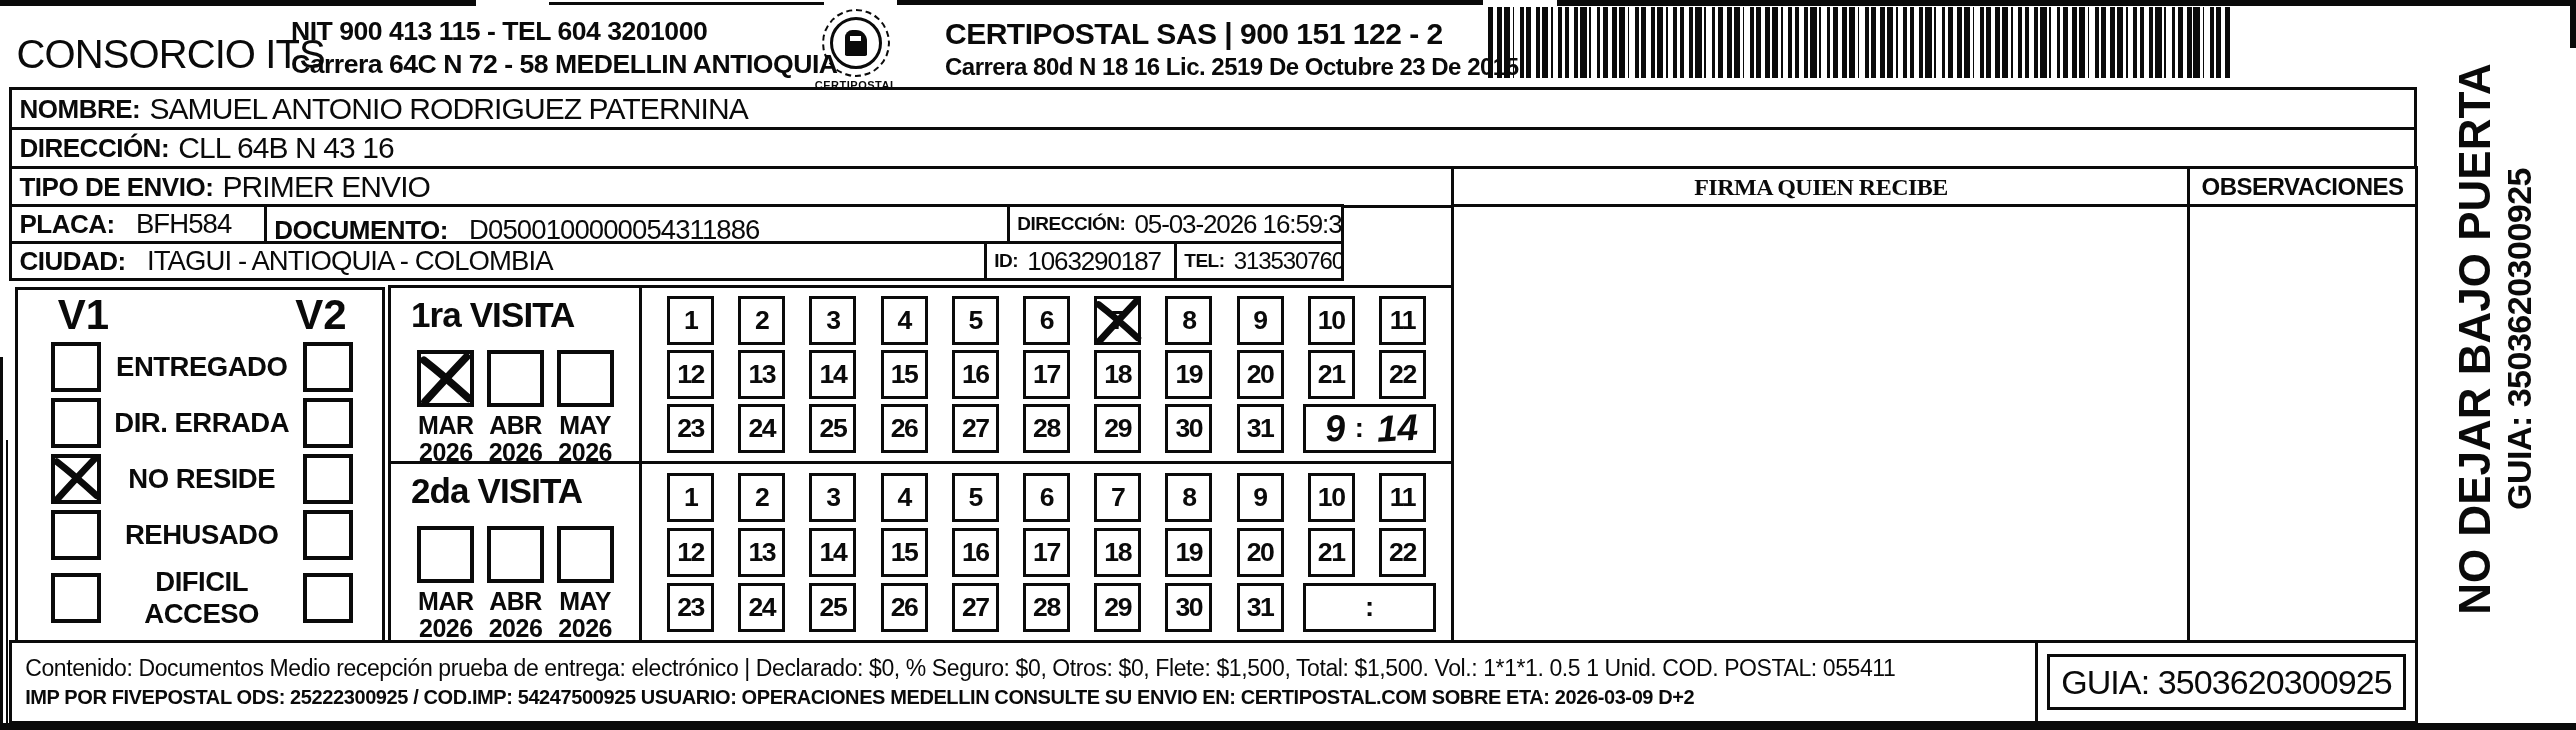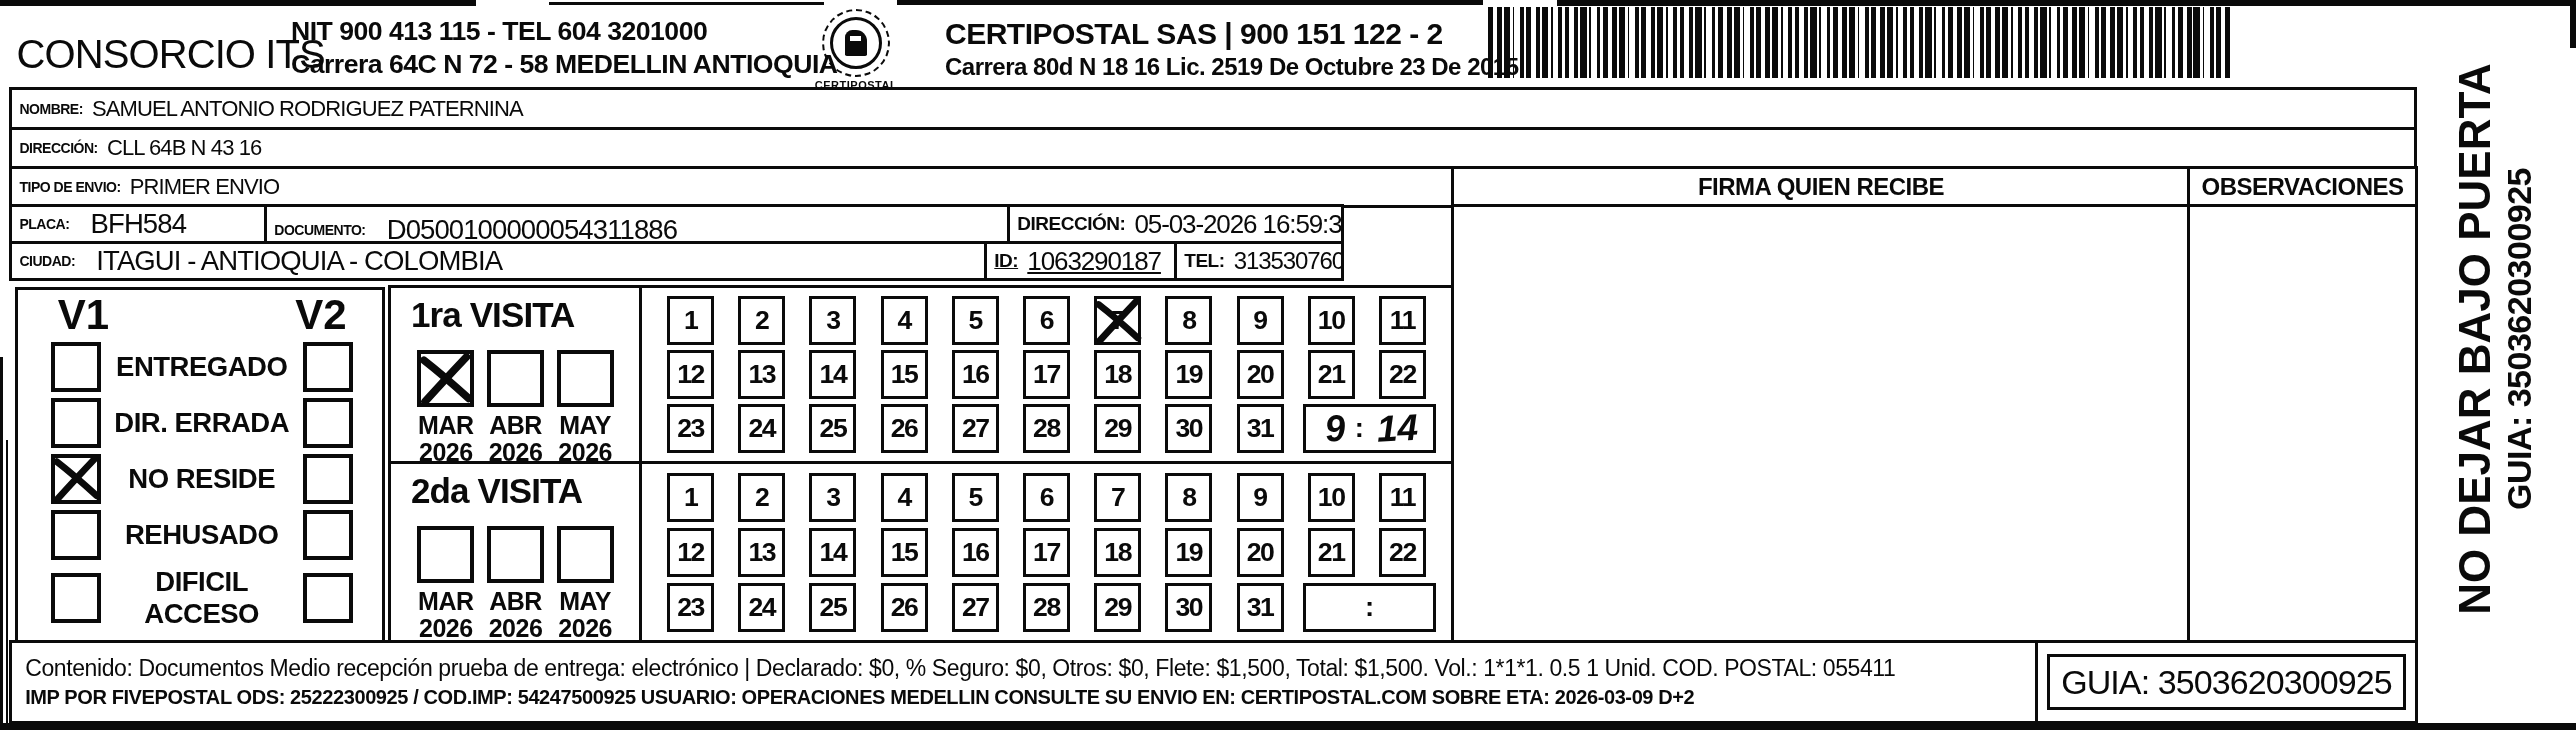--- a/index.html
+++ b/index.html
@@ -22,23 +22,23 @@
   .logo-glyph{width:22px;height:26px;background:#0a0a0a;border-radius:7.3px 11px 1.8px 1.8px;position:relative;}
   .logo-glyph::after{content:"";position:absolute;left:4.6px;top:5.5px;width:11px;height:5.5px;background:#fff;}
   .logo-cap{font-size:11px;font-weight:bold;letter-spacing:0.5px;margin-top:1.8px;}
   .logo-sub{width:59px;height:2.7px;background:#0a0a0a;opacity:.65;margin:1.8px auto 0;}
   .barcode{left:1488px;top:7.3px;width:751px;height:71px;display:flex;align-items:stretch;overflow:hidden;}
   .barcode i{display:block;background:#0a0a0a;height:100%;}
   .barcode u{display:block;background:transparent;height:100%;}
 
   
   .frow{display:flex;align-items:center;padding-left:7.3px;gap:9.2px;white-space:nowrap;overflow:hidden;}
-  .flabel{font-weight:bold;font-size:14px;letter-spacing:-0.5px;flex:none;}
+  .flabel{font-weight:bold;font-size:26px;letter-spacing:-0.5px;flex:none;}
   .flabel.sm{font-size:19px;}
-  .fvalue{font-size:22px;letter-spacing:-0.9px;}
+  .fvalue{font-size:30px;letter-spacing:-0.9px;}
   .fvalue.md{font-size:27.5px;margin-left:12px;}
   .fvalue.smv{font-size:26px;letter-spacing:-1.1px;}
   .panel-header{display:flex;align-items:center;justify-content:center;font-weight:bold;font-size:24px;letter-spacing:-0.5px;}
 
   
   .vbox{display:flex;flex-direction:column;}
   .vhead{display:flex;justify-content:space-between;padding:3.7px 35px 0 40px;font-size:42px;font-weight:bold;line-height:42px;}
   .opts{flex:1;display:flex;flex-direction:column;justify-content:space-evenly;padding-bottom:5.5px;}
   .opt-row{display:flex;align-items:center;padding:0 29px 0 33px;}
   .opt-label{flex:1;text-align:center;font-weight:bold;font-size:27.5px;letter-spacing:-0.5px;}
@@ -311,40 +311,40 @@
     <span class="fvalue">SAMUEL ANTONIO RODRIGUEZ PATERNINA</span>
   </div>
   <div class="box frow" style="left:9.2px;top:127px;width:2408px;height:42px;">
     <span class="flabel">DIRECCIÓN:</span>
     <span class="fvalue">CLL 64B N 43 16</span>
   </div>
   <div class="box frow" style="left:9.2px;top:166px;width:1445px;height:42px;">
     <span class="flabel">TIPO DE ENVIO:</span>
     <span class="fvalue">PRIMER ENVIO</span>
   </div>
-  <div class="box panel-header" style="left:1451px;top:166px;width:740px;height:42px;">FIRMA QUIEN RECIBE</div>
+  <div class="box panel-header" style="left:1451px;top:166px;width:740px;height:42px;font-family:Liberation Serif, serif;">FIRMA QUIEN RECIBE</div>
   <div class="box panel-header" style="left:2187px;top:166px;width:231px;height:42px;">OBSERVACIONES</div>
 
   <div class="box frow" style="left:9.2px;top:204px;width:258px;height:40px;">
     <span class="flabel">PLACA:</span>
     <span class="fvalue md">BFH584</span>
   </div>
   <div class="box frow" style="left:264px;top:204px;width:747px;height:52px;">
     <span class="flabel">DOCUMENTO:</span>
     <span class="fvalue md">D0500100000054311886</span>
   </div>
   <div class="box frow" style="left:1007px;top:204px;width:337px;height:40px;">
     <span class="flabel sm">DIRECCIÓN:</span>
     <span class="fvalue smv">05-03-2026 16:59:35</span>
   </div>
   <div class="box frow" style="left:9.2px;top:241px;width:978px;height:40px;">
     <span class="flabel">CIUDAD:</span>
     <span class="fvalue md">ITAGUI - ANTIOQUIA - COLOMBIA</span>
   </div>
-  <div class="box frow" style="left:984px;top:241px;width:194px;height:40px;text-decoration:underline;">
+  <div class="box frow" style="left:984px;top:241px;width:194px;height:40px;">
     <span class="flabel sm">ID:</span>
     <span class="fvalue smv">1063290187</span>
   </div>
   <div class="box frow" style="left:1174px;top:241px;width:170px;height:40px;">
     <span class="flabel sm">TEL:</span>
     <span class="fvalue smv" style="font-size:24px;">3135307609</span>
   </div>
 
   <div class="box" style="left:1451px;top:204px;width:740px;height:440px;"></div>
   <div class="box" style="left:2187px;top:204px;width:231px;height:440px;"></div>

